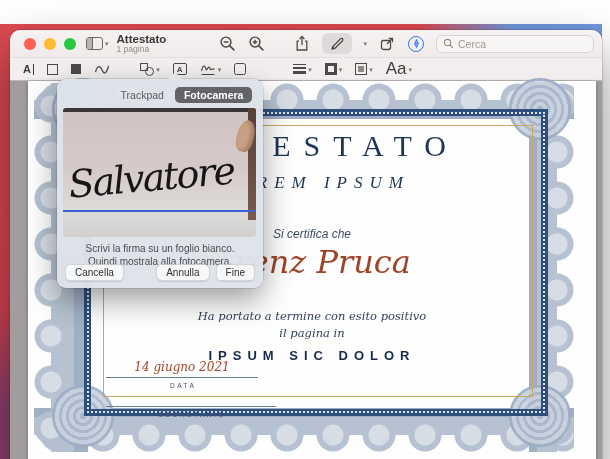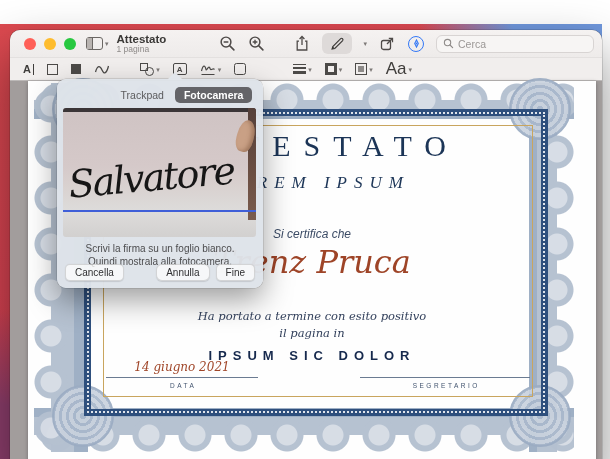--- a/index.html
+++ b/index.html
@@ -122,21 +122,21 @@
   .cert-certify { position:absolute; top:146px; left:0; right:0; text-align:center;
     font-family:Liberation Sans, sans-serif; font-style:italic; font-size:12px; color:#3c4c66; }
   .cert-name { position:absolute; top:162px; left:0; right:0; text-align:center;
     font-family:"DejaVu Serif", serif; font-style:italic; font-size:32px; color:#9e4427; }
   .cert-l1 { position:absolute; top:228px; left:0; right:0; text-align:center;
     font-family:"DejaVu Serif", serif; font-style:italic; font-size:11.5px; color:#33415c; }
   .cert-l2 { position:absolute; top:245px; left:0; right:0; text-align:center;
     font-family:"DejaVu Serif", serif; font-style:italic; font-size:11.5px; color:#33415c; }
   .cert-master { position:absolute; top:267px; left:0; right:0; text-align:center;
     font-family:"Liberation Sans", sans-serif; font-weight:bold; font-size:13px; letter-spacing:6px; color:#16294d; }
-  .sig-row { position:absolute; top:279px; left:78px; right:66px; display:flex; justify-content:space-between; }
+  .sig-row { position:absolute; top:279px; left:78px; right:66px; display:flex; justify-content:space-between;flex-direction:column; }
   .sig-block { width:152px; text-align:center; }
   .sig-block.right { width:170px; }
   .sig-date { font-family:"DejaVu Serif", serif; font-style:italic; font-size:12px; color:#a04629; height:17px; }
   .sig-line { border-bottom:1px solid #6b7b92; margin-bottom:4px; }
   .sig-label { font-size:6.5px; letter-spacing:2.5px; padding-left:2.5px; color:#41536e; }
 
   
   .popover { position:absolute; left:47px; top:49px; width:206px; height:209px;
     background:rgba(222,227,233,.97); border-radius:9px;
     box-shadow:0 12px 30px rgba(0,0,0,.38), 0 0 0 .5px rgba(0,0,0,.18); }

